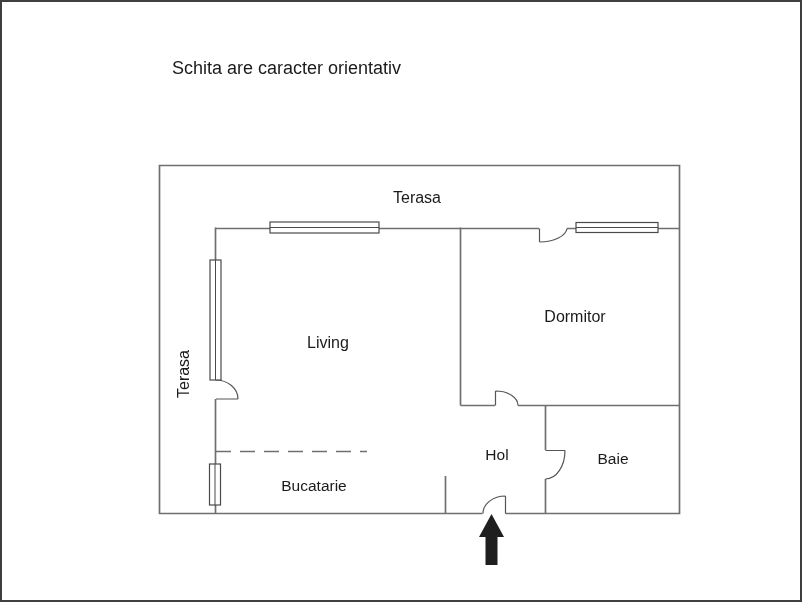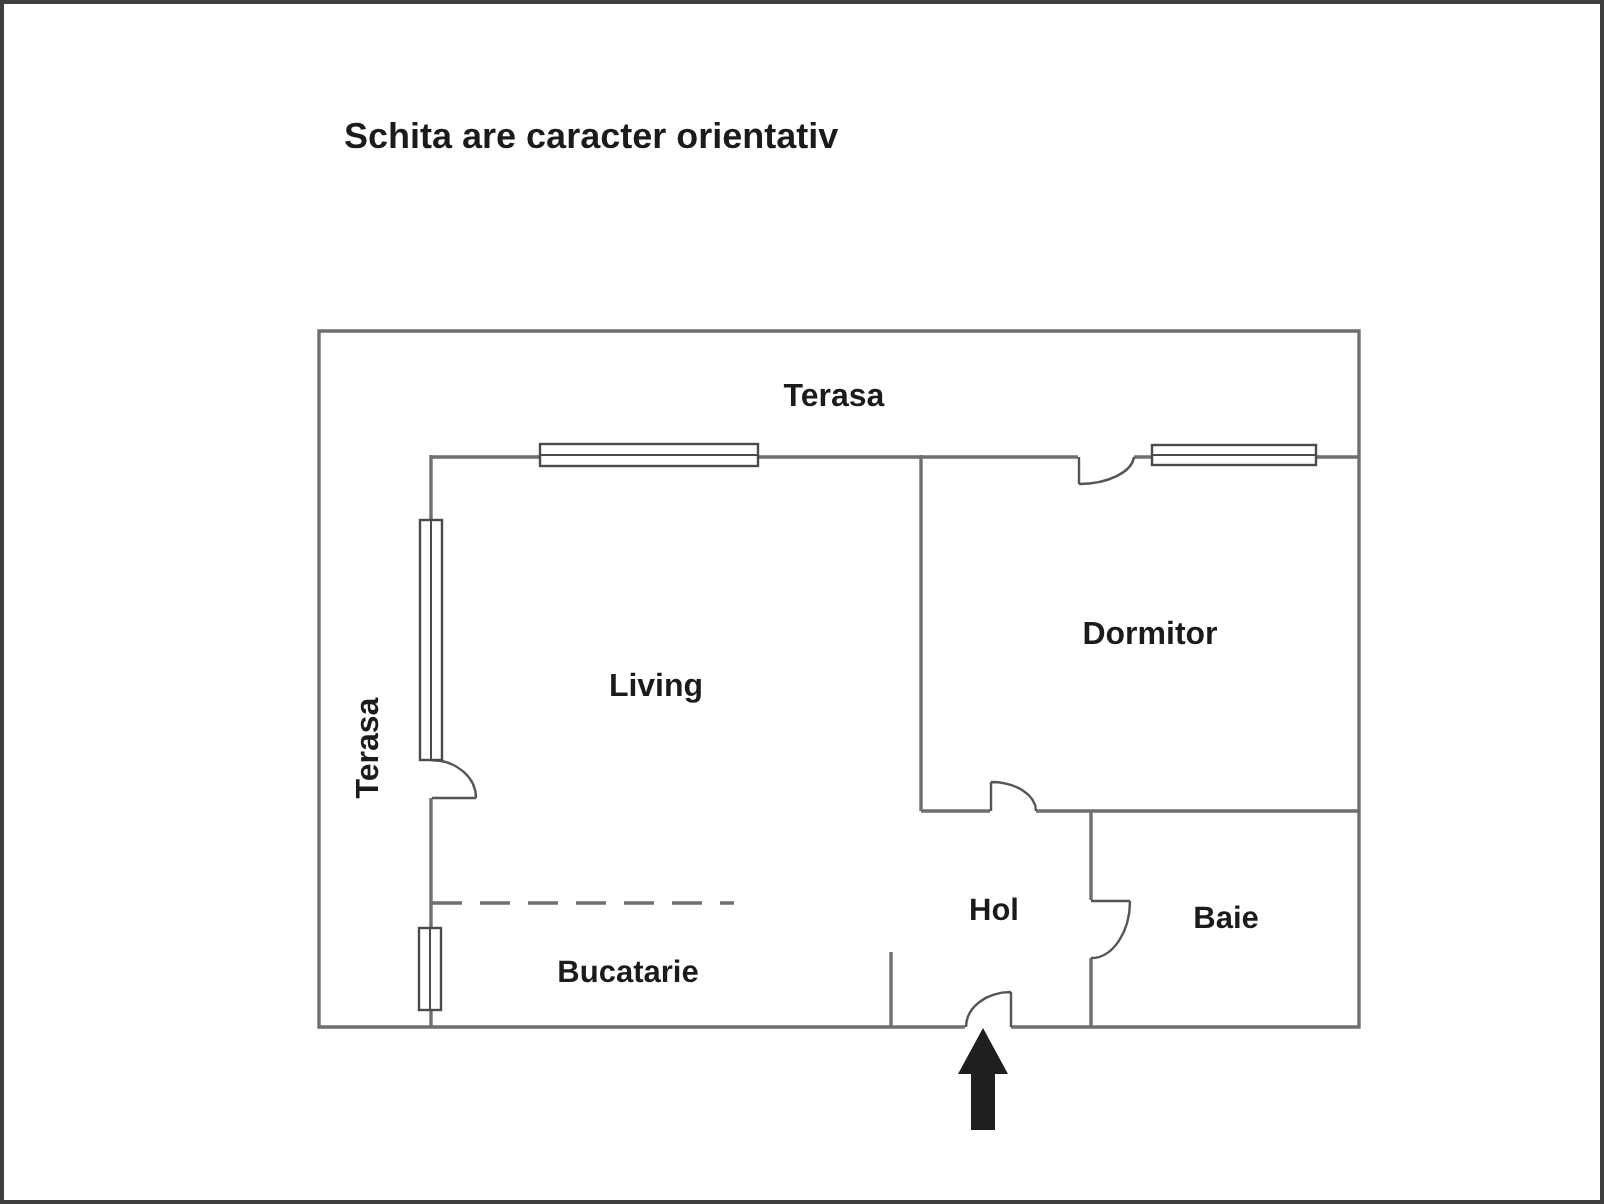--- a/index.html
+++ b/index.html
@@ -13,21 +13,20 @@
   }
   html,body{margin:0;padding:0;background:#fff;}
   .page{
     position:relative;
     width:802px;height:602px;
     background:var(--bg);
     box-sizing:border-box;
     border:2px solid var(--page-border);
     font-family:"Liberation Sans", sans-serif;
     overflow:hidden;
-    font-weight:bold;
   }
   svg{display:block;}
   .wall{stroke:var(--wall);stroke-width:1.7;fill:none;}
   .wall-dashed{stroke:var(--wall);stroke-width:1.7;fill:none;stroke-dasharray:15 9;}
   .door{stroke:var(--door);stroke-width:1.2;fill:none;}
   .window-rect{fill:#ffffff;stroke:var(--window);stroke-width:1.2;}
   .window-mid{stroke:var(--window);stroke-width:1;fill:none;}
   .room-label{fill:var(--text);font-size:16px;font-family:"Liberation Sans", sans-serif;}
   .room-label-sm{fill:var(--text);font-size:15.5px;font-family:"Liberation Sans", sans-serif;}
   .title-text{fill:var(--text);font-size:18px;font-family:"Liberation Sans", sans-serif;}

